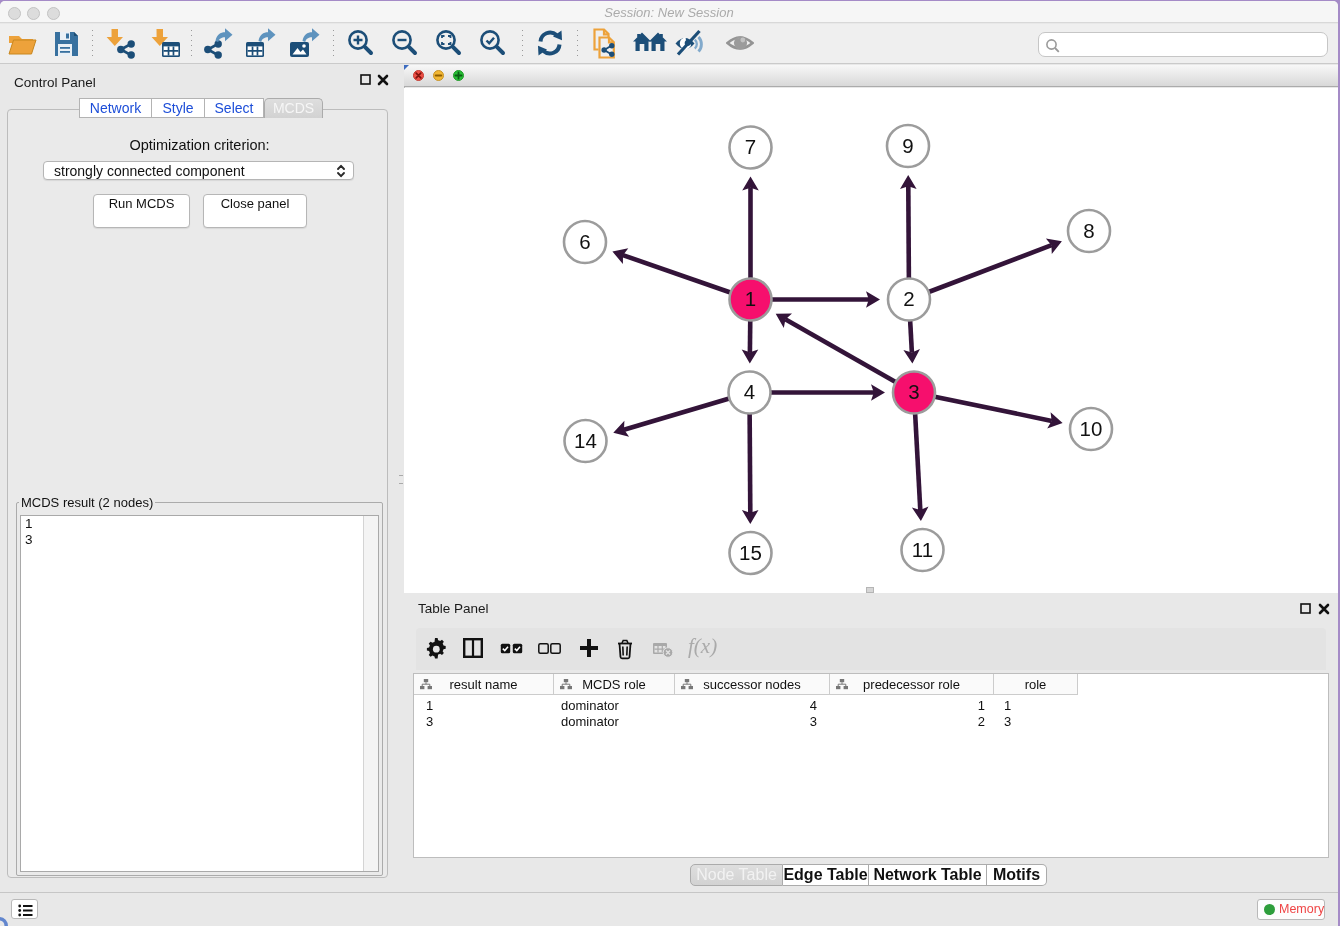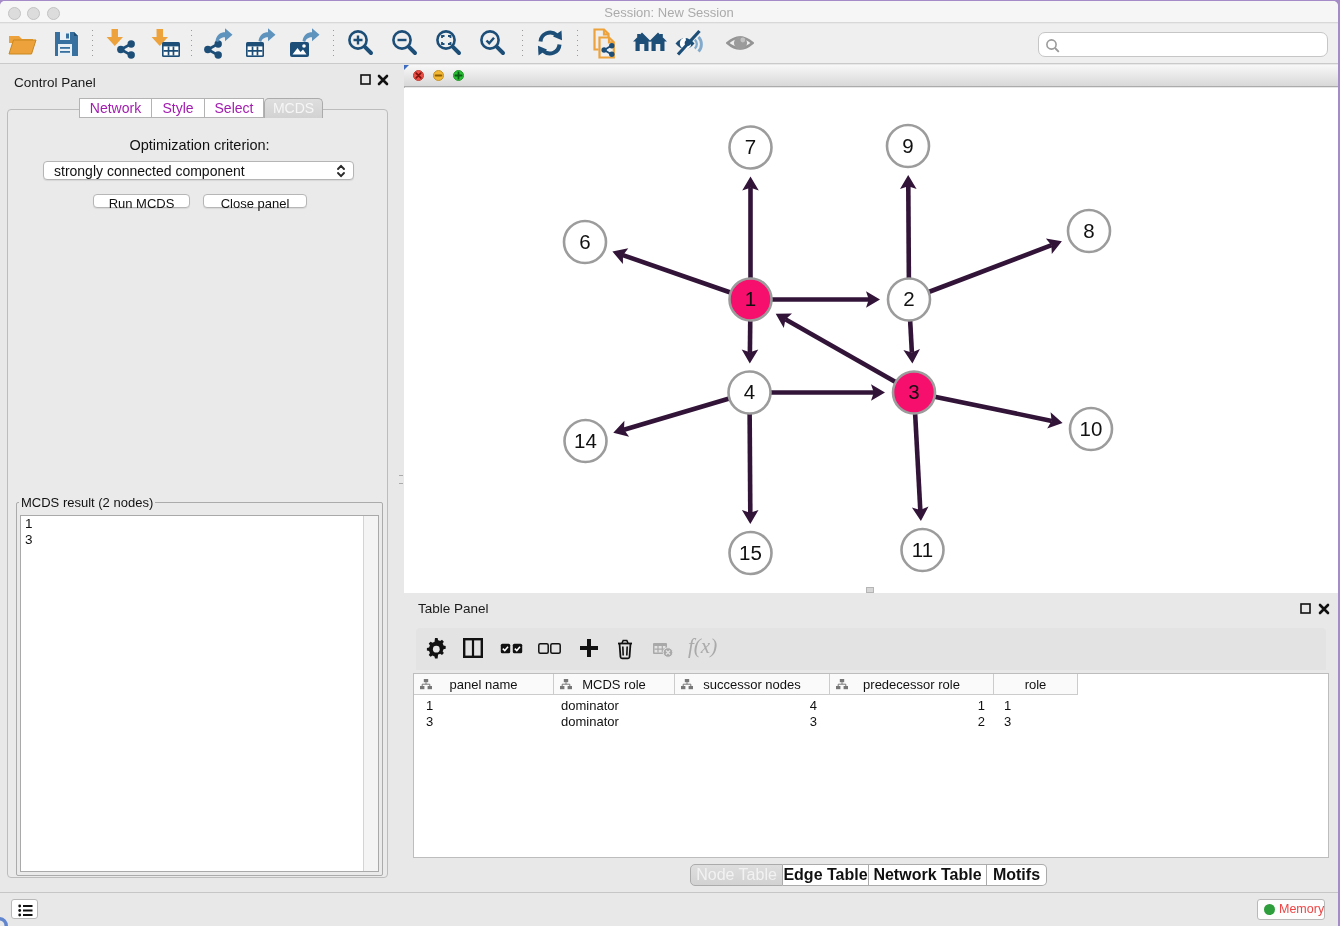--- a/index.html
+++ b/index.html
@@ -3,35 +3,35 @@
 <meta charset="utf-8">
 <style>
   * { margin:0; padding:0; box-sizing:border-box; }
   html,body { width:1340px; height:926px; overflow:hidden; }
   body { font-family:"Liberation Sans", sans-serif; background:#a58bc7; position:relative; }
   .abs { position:absolute; }
   .appwin { position:absolute; left:0; top:1px; width:1338px; height:925px; background:#e8e8e8; border-radius:5px 5px 0 0; }
   
   .titlebar { position:absolute; left:0; top:0; width:1338px; height:22px; background:#f6f6f6; border-radius:5px 5px 0 0; border-bottom:1px solid #d8d8d8;}
   .tl { position:absolute; top:6px; width:13px; height:13px; border-radius:50%; background:#dcdcdc; border:1px solid #c3c3c3; }
-  .title-text { position:absolute; top:4px; width:100%; text-align:center; font-size:13px; color:#ababab; }
+  .title-text { position:absolute; top:4px; width:100%; text-align:center; font-size:13px; color:#ababab;font-style:italic; }
   
   .toolbar { position:absolute; left:0; top:23px; width:1338px; height:40px; background:#efefef; border-bottom:1px solid #cacaca; }
   .sep { position:absolute; top:6px; height:28px; width:1px; background-image:linear-gradient(#9a9a9a 30%, rgba(0,0,0,0) 0%); background-size:1px 5px; }
   
   .search { position:absolute; left:1038px; top:31px; width:290px; height:25px; background:#fff; border:1px solid #c6c6c6; border-radius:7px; }
   
   .cp { position:absolute; left:0; top:64px; width:399px; height:826px; background:#e8e8e8; }
   .panel-title { font-size:13.5px; color:#1a1a1a; }
   .tabc { position:absolute; left:7px; top:44px; width:381px; height:769px; border:1px solid #bcbcbc; border-radius:4px; background:#eaeaea; }
   .tabs-top { position:absolute; top:33px; left:79px; height:20px; display:flex; }
-  .tab { height:20px; background:#fff; border:1px solid #b3b3b3; border-left:none; font-size:14px; color:#a21caf; text-align:center; line-height:19px; }
+  .tab { height:20px; background:#fff; border:1px solid #b3b3b3; border-left:none; font-size:14px; color:#1d4ed8; text-align:center; line-height:19px; }
   .tab.first { border-left:1px solid #b3b3b3; }
   .tab.sel { background:linear-gradient(#dedede,#d2d2d2); color:#f6f6f6; border-radius:5px 5px 0 0; border:1px solid #ababab; border-bottom:none; }
-  .btn { position:absolute; height:14px; background:#fff; border:1px solid #b6b6b6; border-radius:4px; font-size:13px; color:#111; text-align:center; line-height:17px; box-shadow:0 1px 1px rgba(0,0,0,0.08); }
+  .btn { position:absolute; height:34px; background:#fff; border:1px solid #b6b6b6; border-radius:4px; font-size:13px; color:#111; text-align:center; line-height:17px; box-shadow:0 1px 1px rgba(0,0,0,0.08); }
   
   .netwin { position:absolute; left:404px; top:64px; width:934px; height:528px; }
   .nettb { position:absolute; left:0; top:0; width:934px; height:22px; background:linear-gradient(#f8f8f8,#d8d8d8); border-bottom:1px solid #ababab; }
   .netcv { position:absolute; left:0; top:23px; width:934px; height:505px; background:#fff; }
   .mactl { position:absolute; top:5px; width:11px; height:11px; border-radius:50%; }
   
   .tp { position:absolute; left:404px; top:596px; width:934px; height:294px; background:#e8e8e8; }
   .tptb { position:absolute; left:12px; top:31px; width:910px; height:42px; background:#e3e3e3; border-radius:4px 4px 0 0; }
   .tbl { position:absolute; left:9px; top:76px; width:916px; height:185px; background:#fff; border:1px solid #bdbdbd; }
   .th { position:absolute; top:0; height:21px; background:#fafafa; border-right:1px solid #cccccc; border-bottom:1px solid #cccccc; font-size:13px; color:#111; }
@@ -360,21 +360,21 @@
         <div class="abs" style="left:272px;top:6px;font-family:'Liberation Serif',serif;font-style:italic;font-size:21px;color:#aaa;text-align:center;">f(x)</div>
       </div>
     <div class="tbl" id="tbl">
         <div class="th" style="left:0px;width:140px;">
           <svg class="abs" style="left:6px;top:5px;" width="12" height="11" viewBox="0 0 12 11">
 <rect x="3.8" y="0" width="4.4" height="3.2" fill="#777"></rect>
 <rect x="0" y="7" width="4.4" height="3.2" fill="#777"></rect>
 <rect x="7.6" y="7" width="4.4" height="3.2" fill="#777"></rect>
 <path d="M6 3.2 v2 M2.2 7 v-1.8 h7.6 V7" stroke="#777" stroke-width="1" fill="none"></path>
           </svg>
-          <div class="lbl">panel name</div>
+          <div class="lbl">result name</div>
         </div>
         <div class="th" style="left:140px;width:121px;">
           <svg class="abs" style="left:6px;top:5px;" width="12" height="11" viewBox="0 0 12 11">
 <rect x="3.8" y="0" width="4.4" height="3.2" fill="#777"></rect>
 <rect x="0" y="7" width="4.4" height="3.2" fill="#777"></rect>
 <rect x="7.6" y="7" width="4.4" height="3.2" fill="#777"></rect>
 <path d="M6 3.2 v2 M2.2 7 v-1.8 h7.6 V7" stroke="#777" stroke-width="1" fill="none"></path>
           </svg>
           <div class="lbl">MCDS role</div>
         </div>

